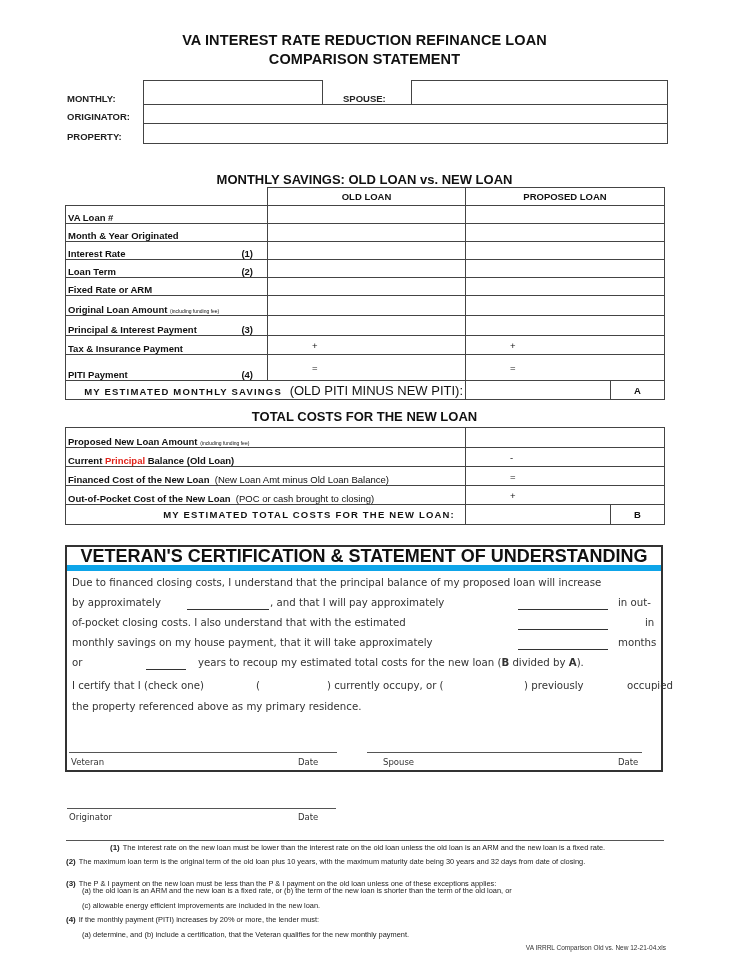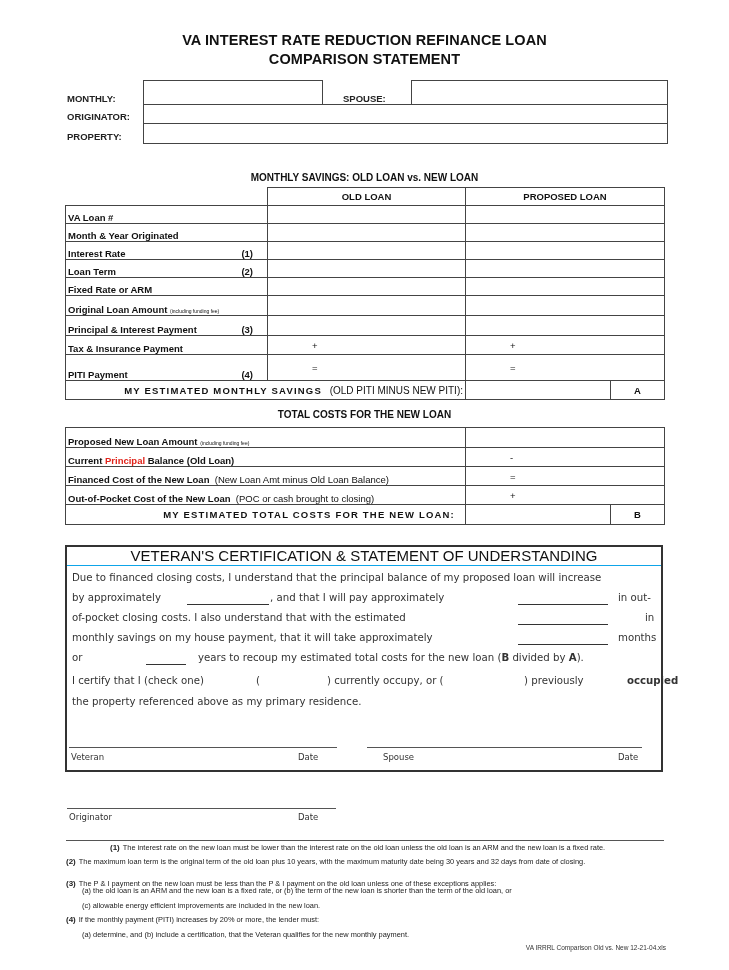--- a/index.html
+++ b/index.html
@@ -3,37 +3,37 @@
 <meta charset="utf-8">
 <style>
   html, body { margin:0; padding:0; background:#ffffff; }
   body { width:729px; height:970px; position:relative; font-family:"Liberation Sans", sans-serif; color:#111; overflow:hidden; }
   .abs { position:absolute; }
   .title { left:0; width:729px; text-align:center; font-weight:bold; font-size:14.5px; letter-spacing:0.1px; }
   .lbl { font-size:9.5px; font-weight:bold; color:#222; }
   .box { border:1px solid #444; box-sizing:border-box; background:#fff; }
   .field { border:none; outline:none; background:transparent; font-family:"Liberation Sans", sans-serif; font-size:10px; width:100%; height:100%; padding:0 4px; box-sizing:border-box; }
 
-  .sec-title { left:0; width:729px; text-align:center; font-weight:bold; font-size:10px; }
+  .sec-title { left:0; width:729px; text-align:center; font-weight:bold; font-size:13px; }
 
   table.grid { position:absolute; border-collapse:collapse; table-layout:fixed; }
   table.grid td { border:1px solid #444; padding:0 2px; font-size:9.5px; font-weight:bold; height:18px; vertical-align:bottom; box-sizing:border-box; white-space:nowrap; overflow:hidden; }
   table.grid td.nb { border:none; }
   table.grid td.hdr { text-align:center; vertical-align:middle; font-size:9.5px; }
   table.grid td.cell { font-weight:normal; text-align:left; padding-left:44px; vertical-align:middle; }
   .small { font-size:5px; font-weight:normal; }
   .rowlbl { display:flex; justify-content:space-between; padding-right:12px; }
   .red { color:#e0241b; }
   .normal { font-weight:normal; }
   .summary { text-align:right; letter-spacing:1.2px; vertical-align:middle !important; font-size:9.5px; }
-  .summary .normal { letter-spacing:0; font-size:10px;text-align:center; }
+  .summary .normal { letter-spacing:0; font-size:13px;text-align:center; }
   .letter { text-align:center; vertical-align:middle !important; font-size:12px; }
 
   .cert { left:65px; top:545px; width:598px; height:227px; border:2px solid #333; box-sizing:border-box; }
-  .cert-hdr { height:18px; border-bottom:1px solid #0ea5e9; text-align:center; font-weight:normal; font-size:15px; line-height:18px; }
+  .cert-hdr { height:18px; border-bottom:6px solid #0ea5e9; text-align:center; font-weight:bold; font-size:18px; line-height:18px; }
   .cert-body { font-family:"DejaVu Sans", sans-serif; font-size:10.2px; color:#333; }
   .line { position:absolute; left:5px; right:5px; height:16px; }
   .blank { position:absolute; border-bottom:1px solid #333; height:12px; }
   .sig-line { position:absolute; border-top:1px solid #555; }
   .sig-lbl { position:absolute; font-family:"DejaVu Sans", sans-serif; font-size:8.5px; color:#333; }
 
   .notes { left:66px; width:600px; font-size:7.4px; color:#222; }
   .note { position:absolute; left:0; white-space:nowrap; }
   .note b { font-size:8px; margin-right:3px; }
   .sub { left:16px; }
@@ -235,21 +235,21 @@
         <span>years  to  recoup  my  estimated  total  costs  for  the  new loan  (</span><b>B</b><span> divided by </span><b>A</b><span>).</span>
       </span>
     </div>
 
     <div class="line" style="top:109px;">
       <span class="abs" style="left:0;">I certify that I  (check one)</span>
       <span class="abs" style="left:184px;">(</span>
       <span class="abs" style="left:255px;">) currently occupy,   or (</span>
       <span class="abs" style="left:420px; width:30px; height:14px;"></span>
       <span class="abs" style="left:452px;">) previously</span>
-      <span class="abs" style="left:555px;font-weight:bold;">occupied</span>
+      <span class="abs" style="left:555px;">occupied</span>
     </div>
 
     <div class="line" style="top:130px;"><span>the property referenced above as my primary residence.</span></div>
 
     <div class="sig-line" style="left:2px; width:268px; top:181px;"></div>
     <div class="sig-lbl" style="left:4px; top:186px;">Veteran</div>
     <div class="sig-lbl" style="left:231px; top:186px;">Date</div>
     <div class="sig-line" style="left:300px; width:275px; top:181px;"></div>
     <div class="sig-lbl" style="left:316px; top:186px;">Spouse</div>
     <div class="sig-lbl" style="left:551px; top:186px;">Date</div>

